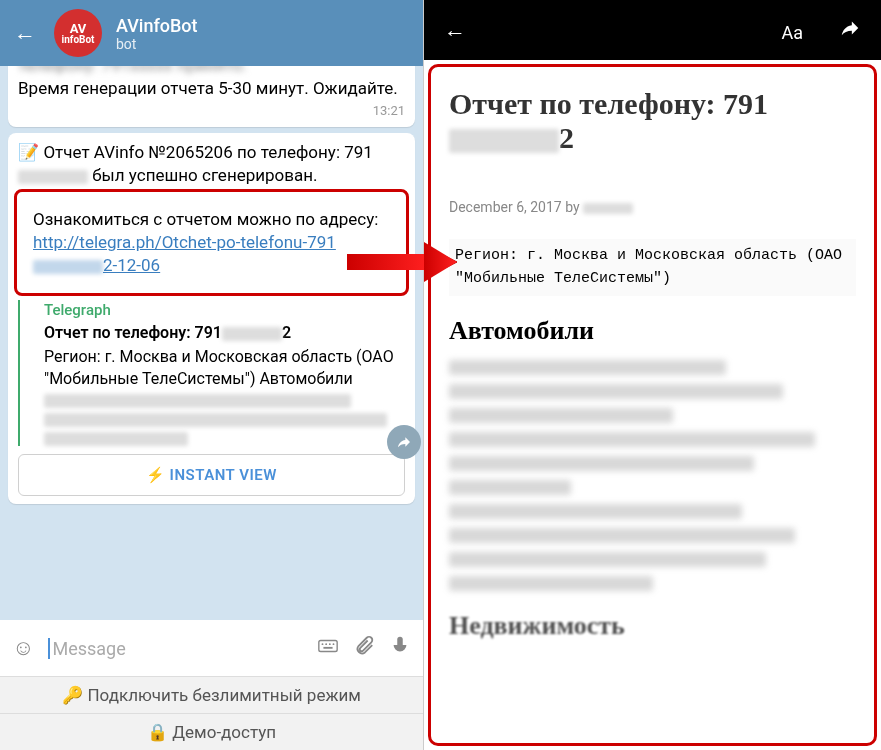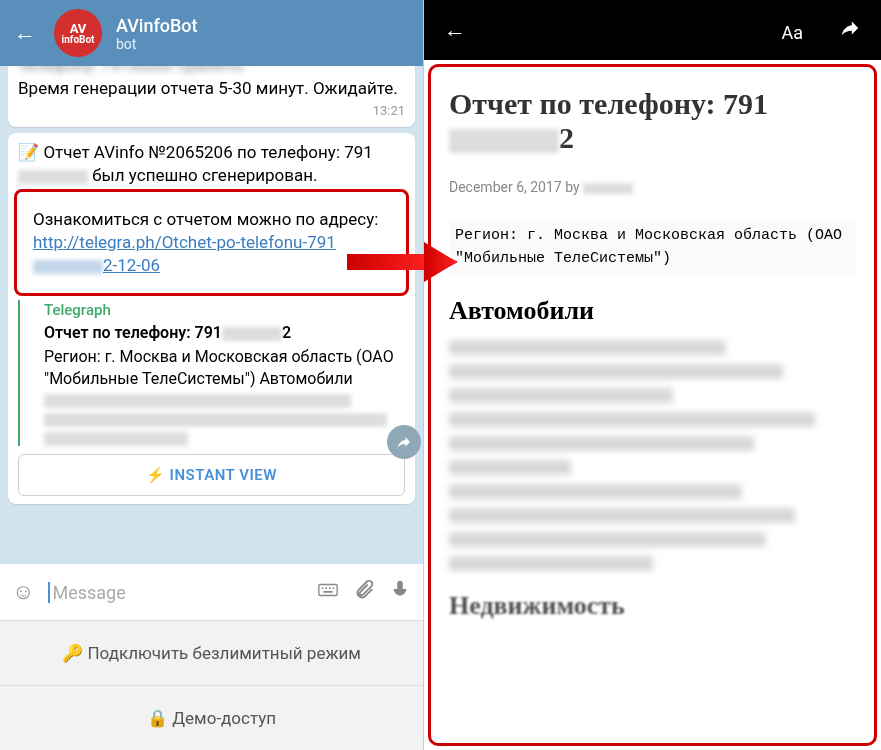--- a/index.html
+++ b/index.html
@@ -156,21 +156,21 @@
   font-size: 18px;
   border-left: 2px solid #4a90d9;
   padding-left: 2px;
 }
 
 .icon-gray { color: #888; font-size: 20px; }
 
 .bottom-btn {
   background: #f2f2f2;
   text-align: center;
-  padding: 22px;
+  padding: 8px;
   font-size: 17px;
   color: #555;
   border-top: 1px solid #ddd;
 }
 
 
 .arrow-overlay {
   position: absolute;
   left: 342px;
   top: 232px;
@@ -209,21 +209,21 @@
 .tgph-title {
   font-family: Georgia, serif;
   font-size: 30px;
   color: #333;
   margin-bottom: 10px;
 }
 
 .tgph-meta {
   font-size: 14px;
   color: #888;
-  margin-top: 24px;
+  margin-top: 44px;
   margin-bottom: 24px;
 }
 
 .tgph-pre {
   font-family: "Courier New", monospace;
   font-size: 15px;
   background: #fafafa;
   padding: 6px;
   white-space: pre-wrap;
   line-height: 1.5;

